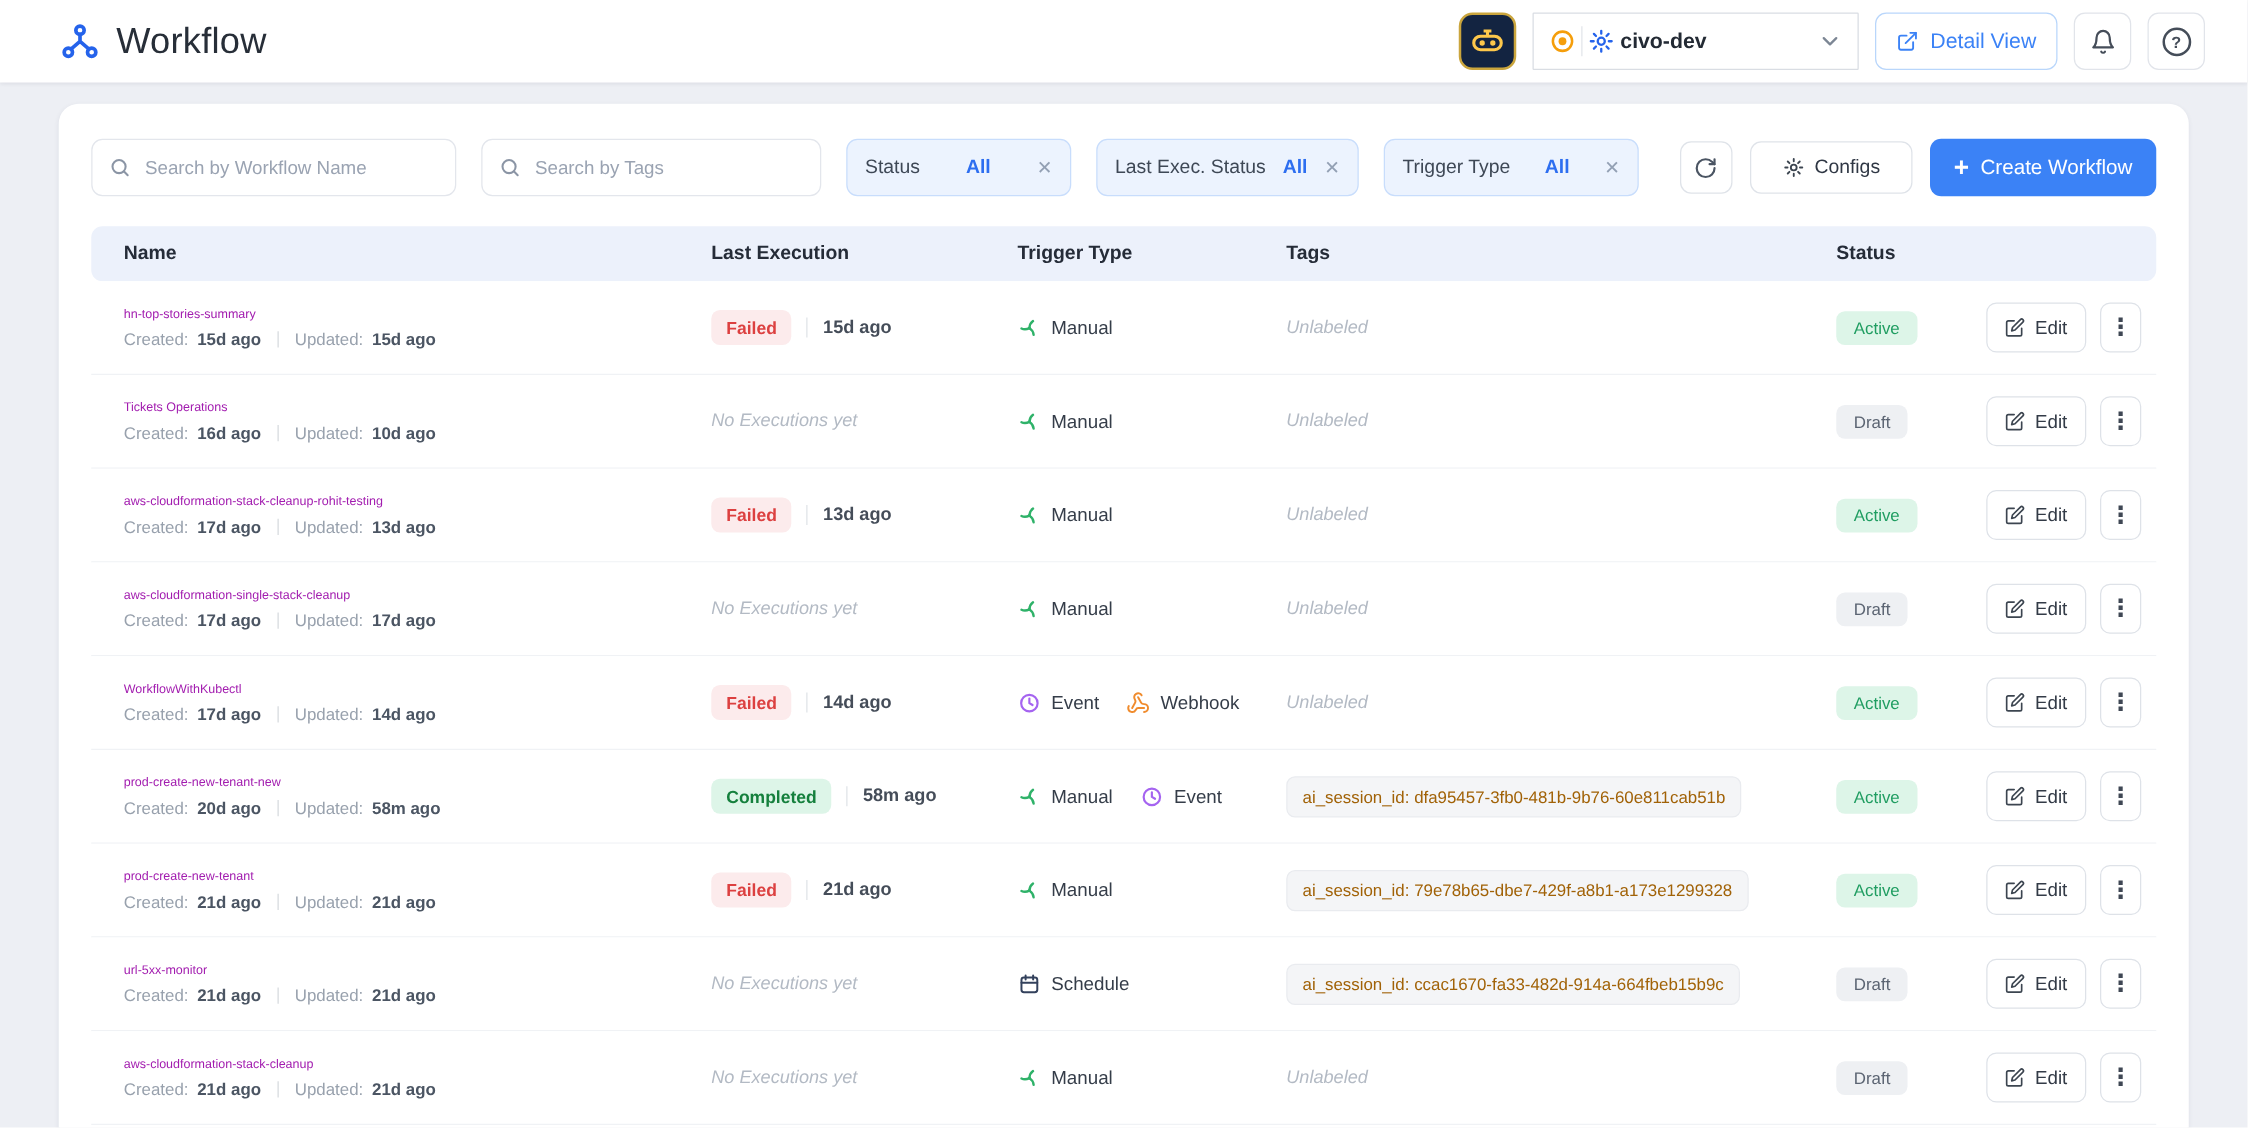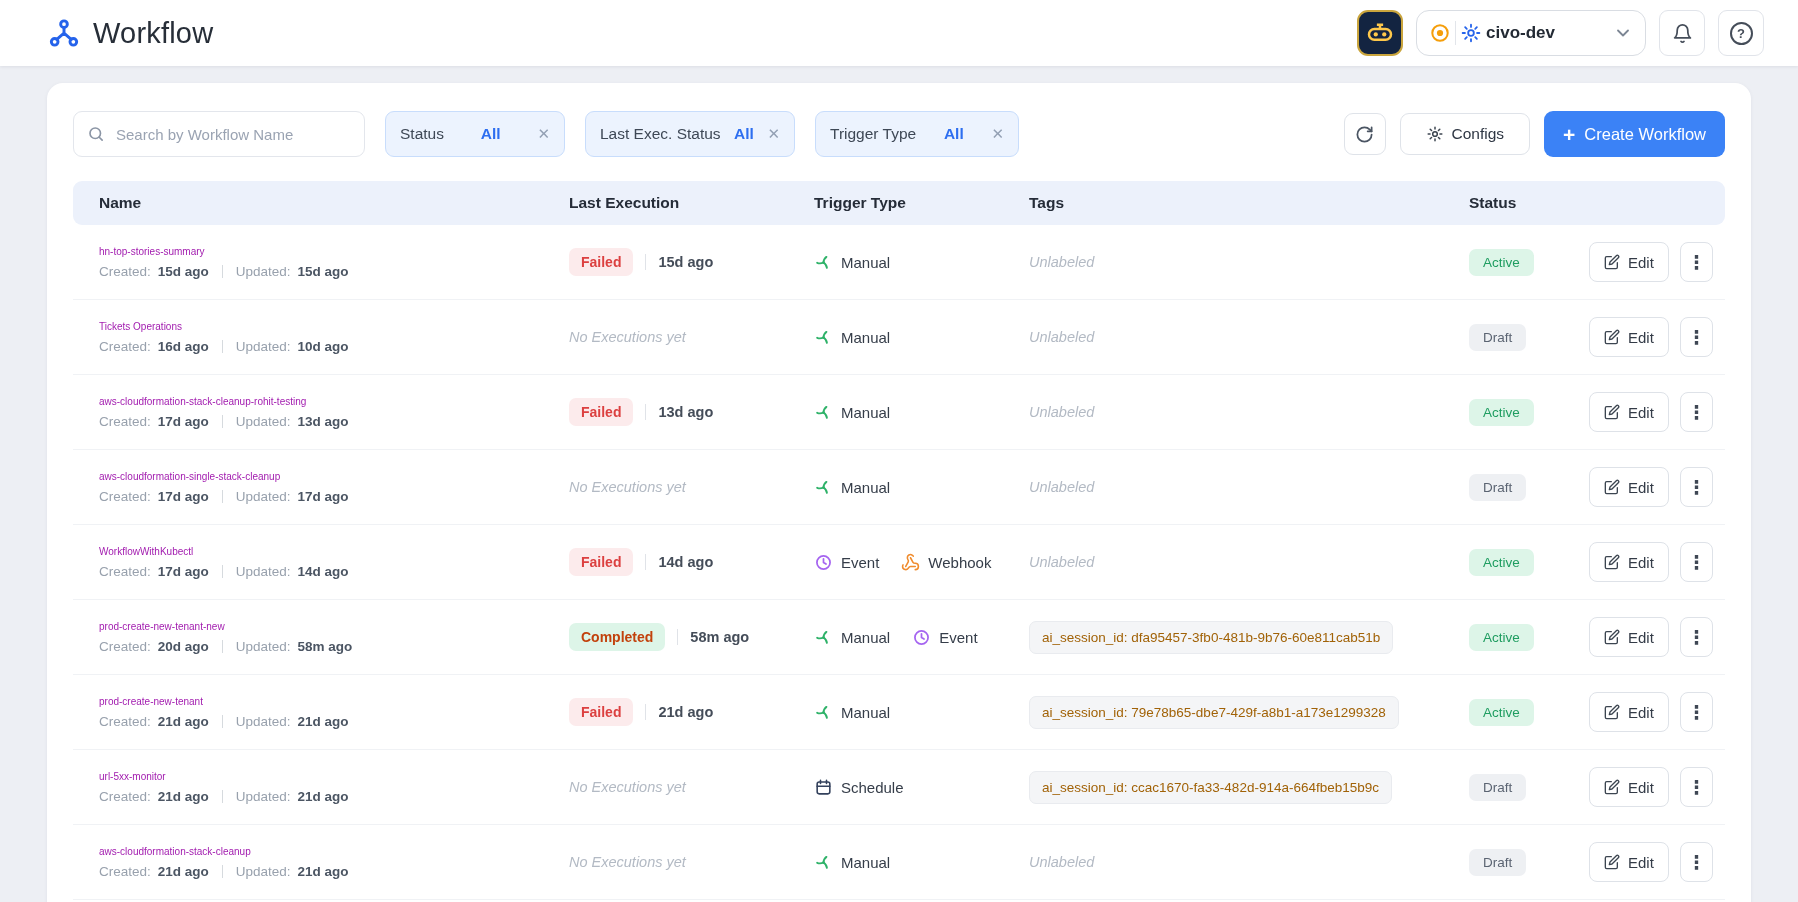--- a/index.html
+++ b/index.html
@@ -16,22 +16,22 @@
   
   .topbar{height:66px;background:#fff;display:flex;align-items:center;
     padding:0 34px 0 48px;box-shadow:0 1px 3px rgba(20,30,50,.08);position:relative;z-index:5;}
   .brand{display:flex;align-items:center;gap:13px;}
   .brand .logo{width:32px;height:32px;color:#2563eb;}
   .page-title{font-size:29px;font-weight:normal;color:#272e38;letter-spacing:.2px;}
   .top-right{margin-left:auto;display:flex;align-items:center;gap:13px;}
   .bot-avatar{width:46px;height:46px;border-radius:11px;background:#132441;
     border:2px solid #caa53d;display:flex;align-items:center;justify-content:center;cursor:pointer;}
   .bot-avatar svg{width:30px;height:30px;color:#fec84b;}
-  .env-select{height:46px;width:230px;display:flex;align-items:center;gap:4px;
-    padding:0 12px;background:#fff;border:1px solid #d9dde3;border-radius:13px;cursor:pointer;}
+  .env-select{height:46px;width:261px;display:flex;align-items:center;gap:4px;
+    padding:0 12px;background:#fff;border:1px solid #d9dde3;border-radius:1px;cursor:pointer;}
   .i22{width:22px;height:22px;}
   .target-i{color:#f59e0b;}
   .cluster-i{color:#2563eb;}
   .env-divider{width:1px;height:24px;background:#e2e5ea;}
   .env-name{font-size:17px;font-weight:bold;color:#232a34;}
   .chev{width:20px;height:20px;color:#7c8694;margin-left:auto;}
   .detail-btn{height:46px;display:flex;align-items:center;gap:9px;padding:0 16px;
     border-radius:9px;border:1px solid #b9d6fb;background:#fff;color:#3b82f6;font-size:17px;cursor:pointer;}
   .detail-btn svg{width:18px;height:18px;}
   .icon-btn{width:46px;height:46px;border-radius:9px;border:1px solid #e1e4ea;background:#fff;
@@ -80,21 +80,21 @@
   .thead>div{padding-left:26px;}
   .trow{height:75px;border-bottom:1px solid #f0f2f5;background:#fff;}
   .cell{padding-left:26px;display:flex;align-items:center;min-width:0;}
   .name-cell{flex-direction:column;align-items:flex-start;gap:7px;}
   .wf-name{color:#a21caf;font-size:10px;text-decoration:none;cursor:pointer;white-space:nowrap;}
   .meta{display:flex;align-items:center;font-size:13.5px;color:#98a1ad;gap:7px;}
   .mval{color:#4b5563;font-weight:bold;}
   .msep{width:1px;height:13px;background:#d6dade;margin:0 6px;}
   .badge{font-size:14px;padding:6px 12px;border-radius:7px;font-weight:bold;white-space:nowrap;}
   .exec-badge.failed{background:#fcebec;color:#dc4040;}
-  .exec-badge.completed{background:#ddf5e8;color:#c2410c;}
+  .exec-badge.completed{background:#ddf5e8;color:#15803d;}
   .vbar{width:1px;height:16px;background:#e0e3e8;margin:0 12px;}
   .exec-time{font-size:14.5px;color:#454d59;font-weight:bold;}
   .muted{font-style:italic;color:#b3bac4;font-size:14.5px;}
   .trigger{display:flex;align-items:center;gap:8px;margin-right:22px;}
   .ticon{width:19px;height:19px;}
   .trigger-manual .ticon{color:#2fb269;}
   .trigger-event .ticon{color:#a564f0;}
   .trigger-webhook .ticon{color:#f08c2e;}
   .trigger-schedule .ticon{color:#33415c;}
   .tlabel{font-size:15px;color:#353d49;}
@@ -225,40 +225,52 @@
         </svg>
       <span class="env-divider"></span>
       <svg class="i22 cluster-i" viewBox="0 0 24 24">
           <use href="#icon-gear"></use>
         </svg>
       <span class="env-name">civo-dev</span>
       <svg class="chev" viewBox="0 0 24 24">
           <use href="#icon-chevron"></use>
         </svg>
     </div>
+    <button class="detail-btn">
+      <svg viewBox="0 0 24 24">
+          <use href="#icon-external"></use>
+        </svg>
+      <span>Detail View</span>
+    </button>
     <button class="icon-btn">
       <svg viewBox="0 0 24 24">
           <use href="#icon-bell"></use>
         </svg>
     </button>
     <button class="icon-btn">
       <span class="qcircle">?</span>
     </button>
   </div>
 </header>
 
 <main class="card">
 
   <div class="filters">
     <div class="search s1">
       <svg class="sicon" viewBox="0 0 24 24">
           <use href="#icon-search"></use>
         </svg>
       <input type="text" placeholder="Search by Workflow Name" style="">
     </div>
+    <div class="search s2">
+      <svg class="sicon" viewBox="0 0 24 24">
+          <use href="#icon-search"></use>
+        </svg>
+      <input type="text" placeholder="Search by Tags" style="">
+    </div>
 
     <div class="chip chip-status">
       <span class="clabel">Status</span>
       <span class="cvalue">All</span>
       <span class="cx">✕</span>
     </div>
     <div class="chip chip-exec">
       <span class="clabel">Last Exec. Status</span>
       <span class="cvalue">All</span>
       <span class="cx">✕</span>

